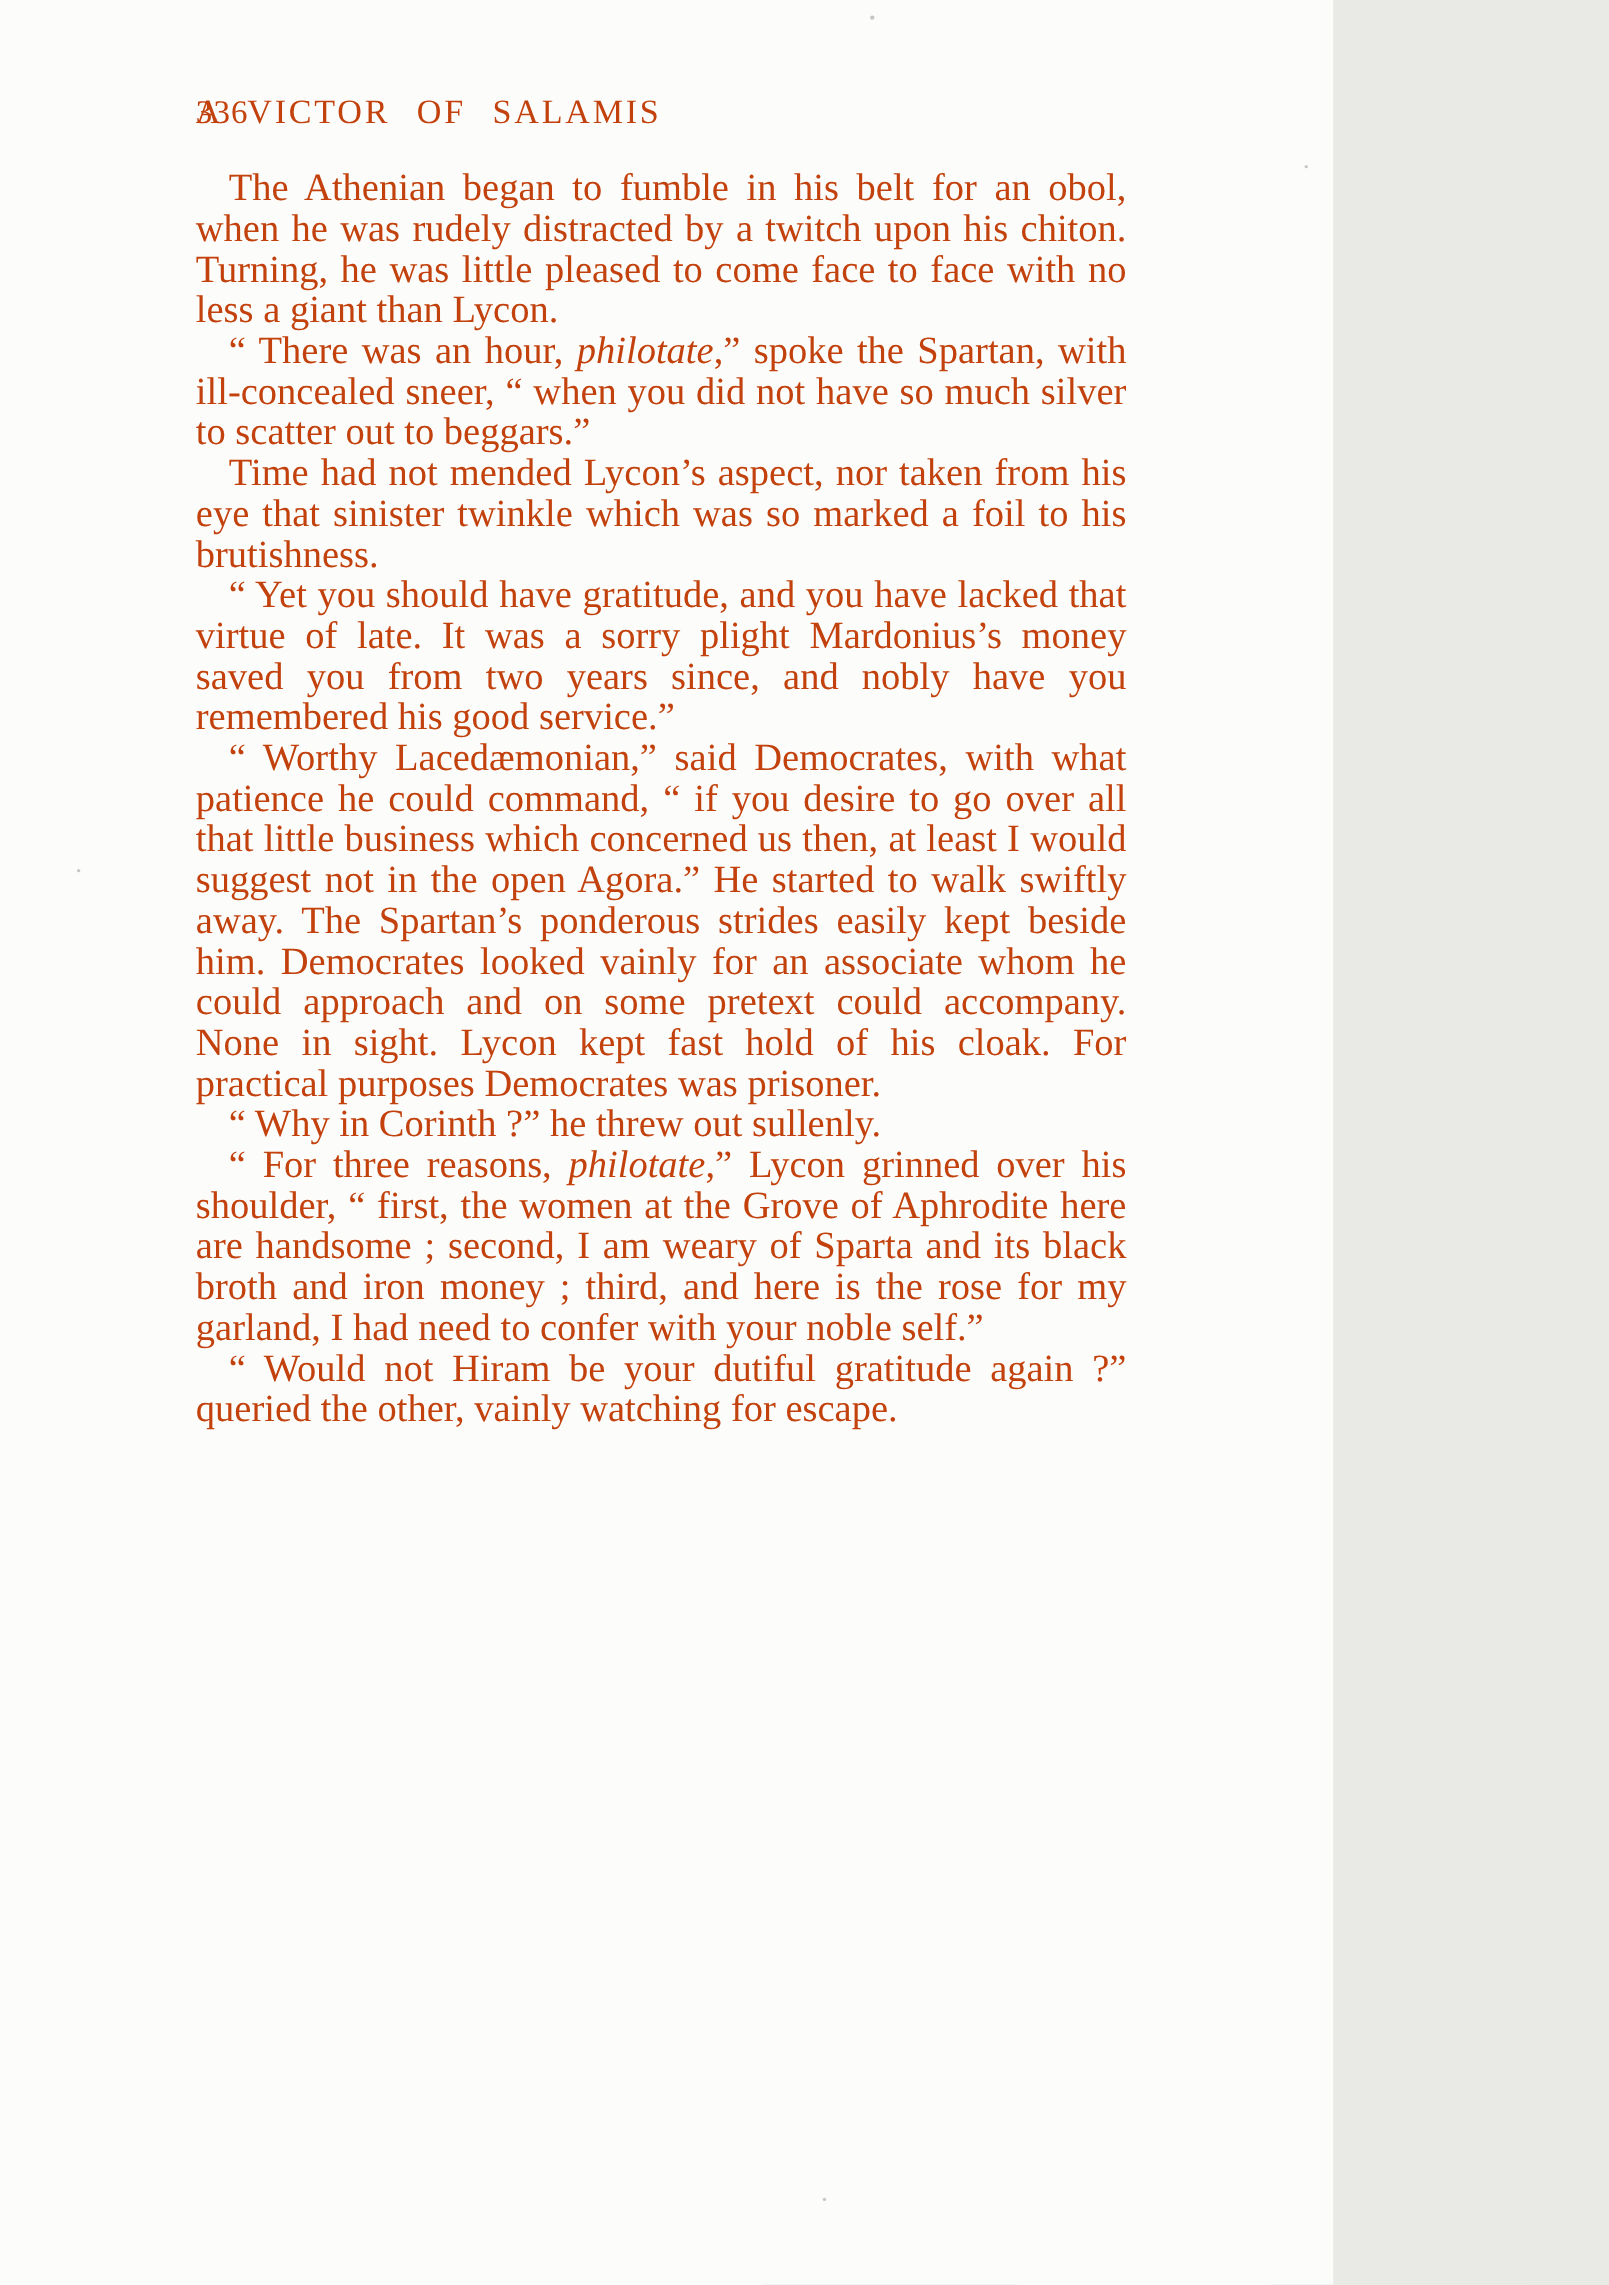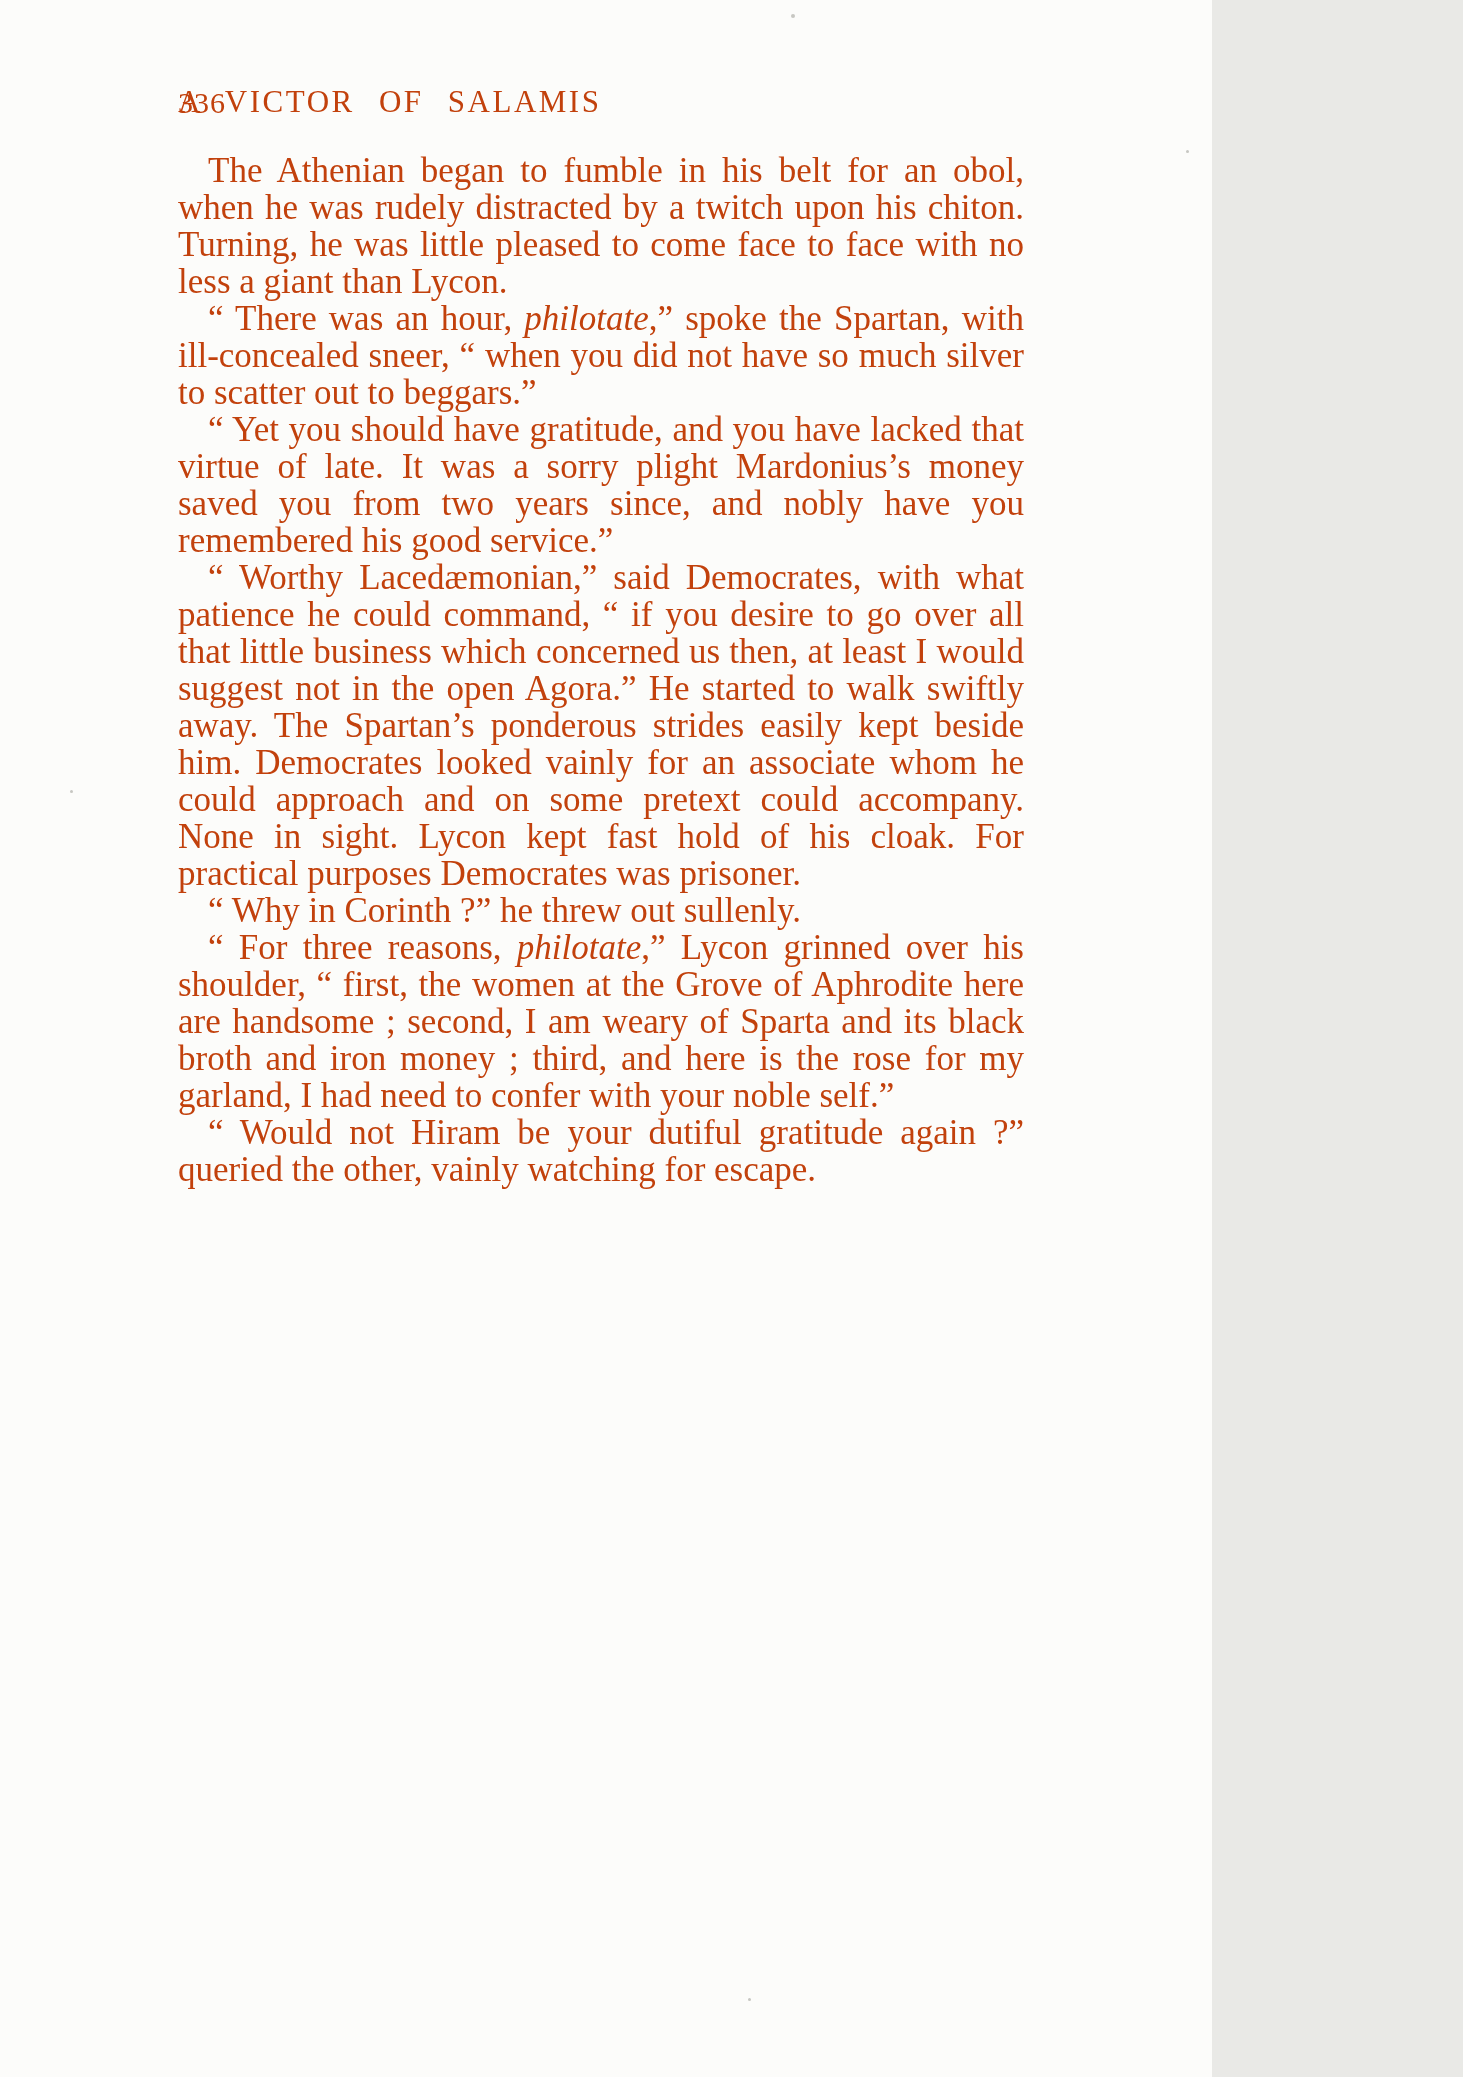--- a/index.html
+++ b/index.html
@@ -70,20 +70,21 @@
 <div class="page">
 
   <div class="page-header">
     <span class="page-number">336</span>
     <span class="running-title">A VICTOR OF SALAMIS</span>
   </div>
 
   <main class="page-body">
       <p><span>The Athenian began to fumble in his belt for an obol, when he was rudely distracted by a twitch upon his chiton.  Turning, he was little pleased to come face to face with no less a giant than Lycon.</span></p>
       <p><span>“ There was an hour, </span><em>philotate</em><span>,” spoke the Spartan, with ill-concealed sneer, “ when you did not have so much silver to scatter out to beggars.”</span></p>
+      <p><span>Time had not mended Lycon’s aspect, nor taken from his eye that sinister twinkle which was so marked a foil to his brutishness.</span></p>
       <p><span>“ Yet you should have gratitude, and you have lacked that virtue of late.  It was a sorry plight Mardonius’s money saved you from two years since, and nobly have you remembered his good service.”</span></p>
       <p><span>“ Worthy Lacedæmonian,” said Democrates, with what patience he could command, “ if you desire to go over all that little business which concerned us then, at least I would suggest not in the open Agora.”  He started to walk swiftly away.  The Spartan’s ponderous strides easily kept beside him.  Democrates looked vainly for an associate whom he could approach and on some pretext could accompany. None in sight.  Lycon kept fast hold of his cloak.  For practical purposes Democrates was prisoner.</span></p>
       <p><span>“ Why in Corinth ?” he threw out sullenly.</span></p>
       <p><span>“ For three reasons, </span><em>philotate</em><span>,” Lycon grinned over his shoulder, “ first, the women at the Grove of Aphrodite here are handsome ; second, I am weary of Sparta and its black broth and iron money ; third, and here is the rose for my garland, I had need to confer with your noble self.”</span></p>
       <p><span>“ Would not Hiram be your dutiful gratitude again ?” queried the other, vainly watching for escape.</span></p>
     </main>
 
   <div class="speck" style="left:791px; top:14px;"></div>
   <div class="speck" style="left:1186px; top:150px; width:3px; height:3px;"></div>
   <div class="speck" style="left:70px; top:790px; width:3px; height:3px;"></div>

